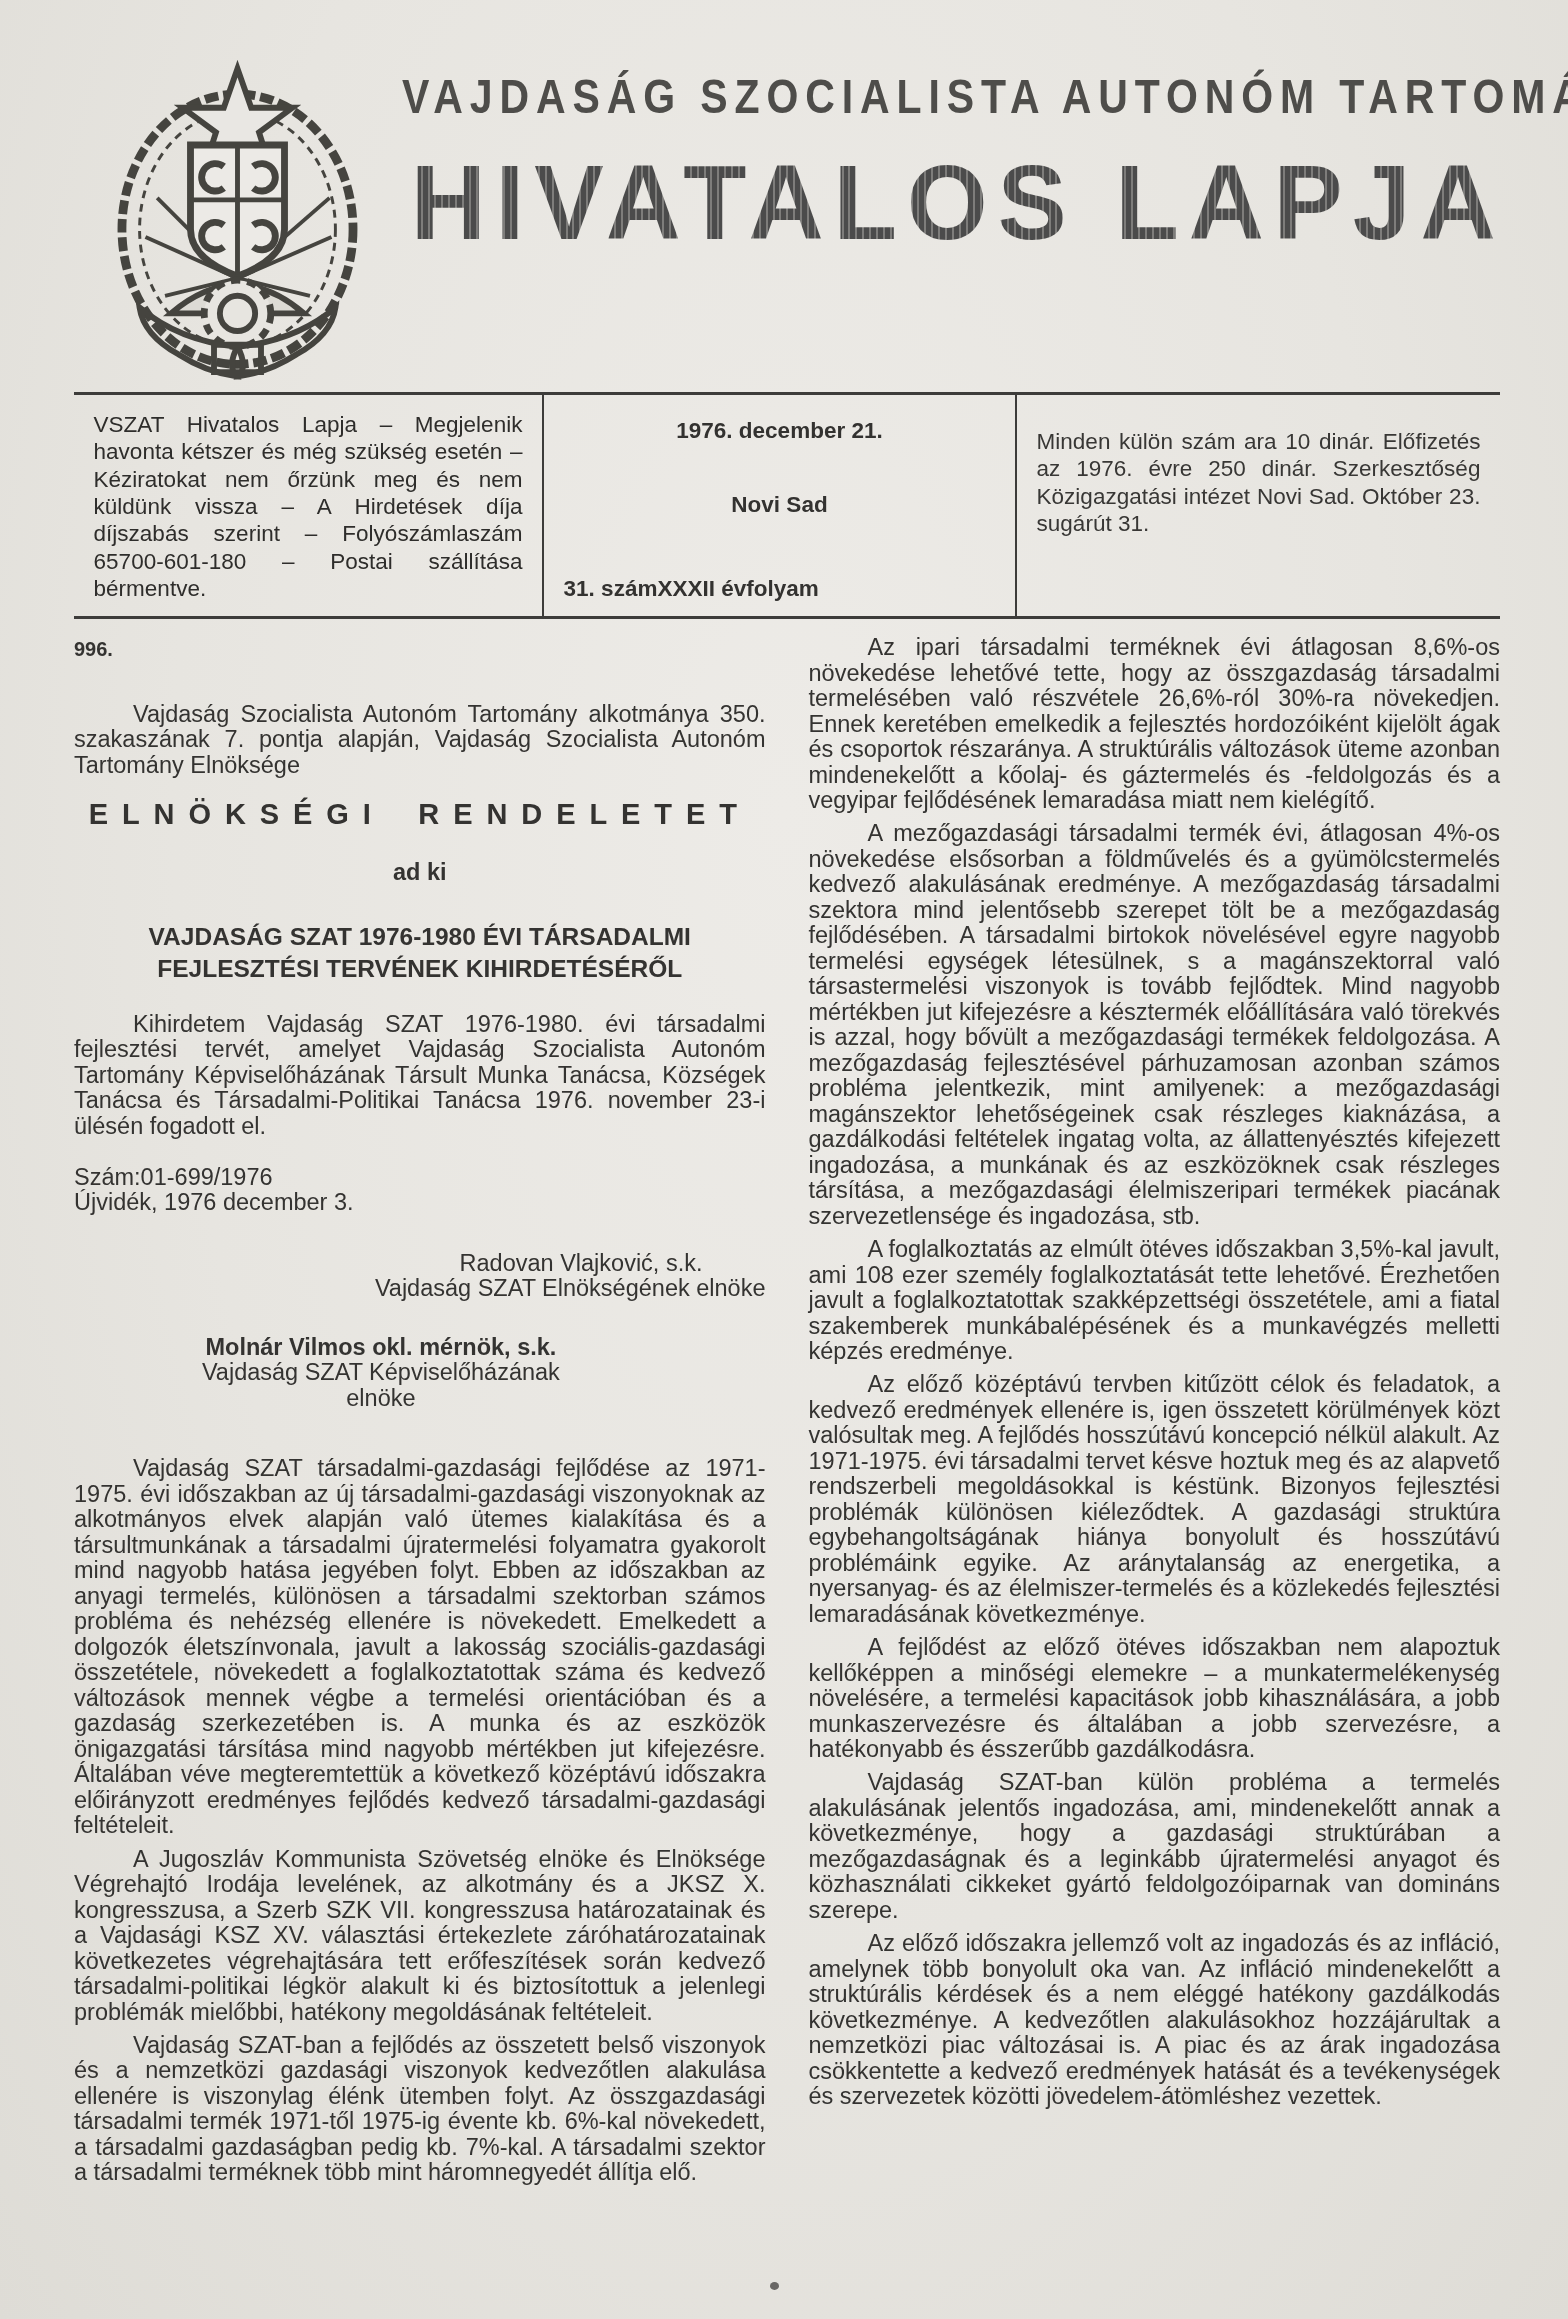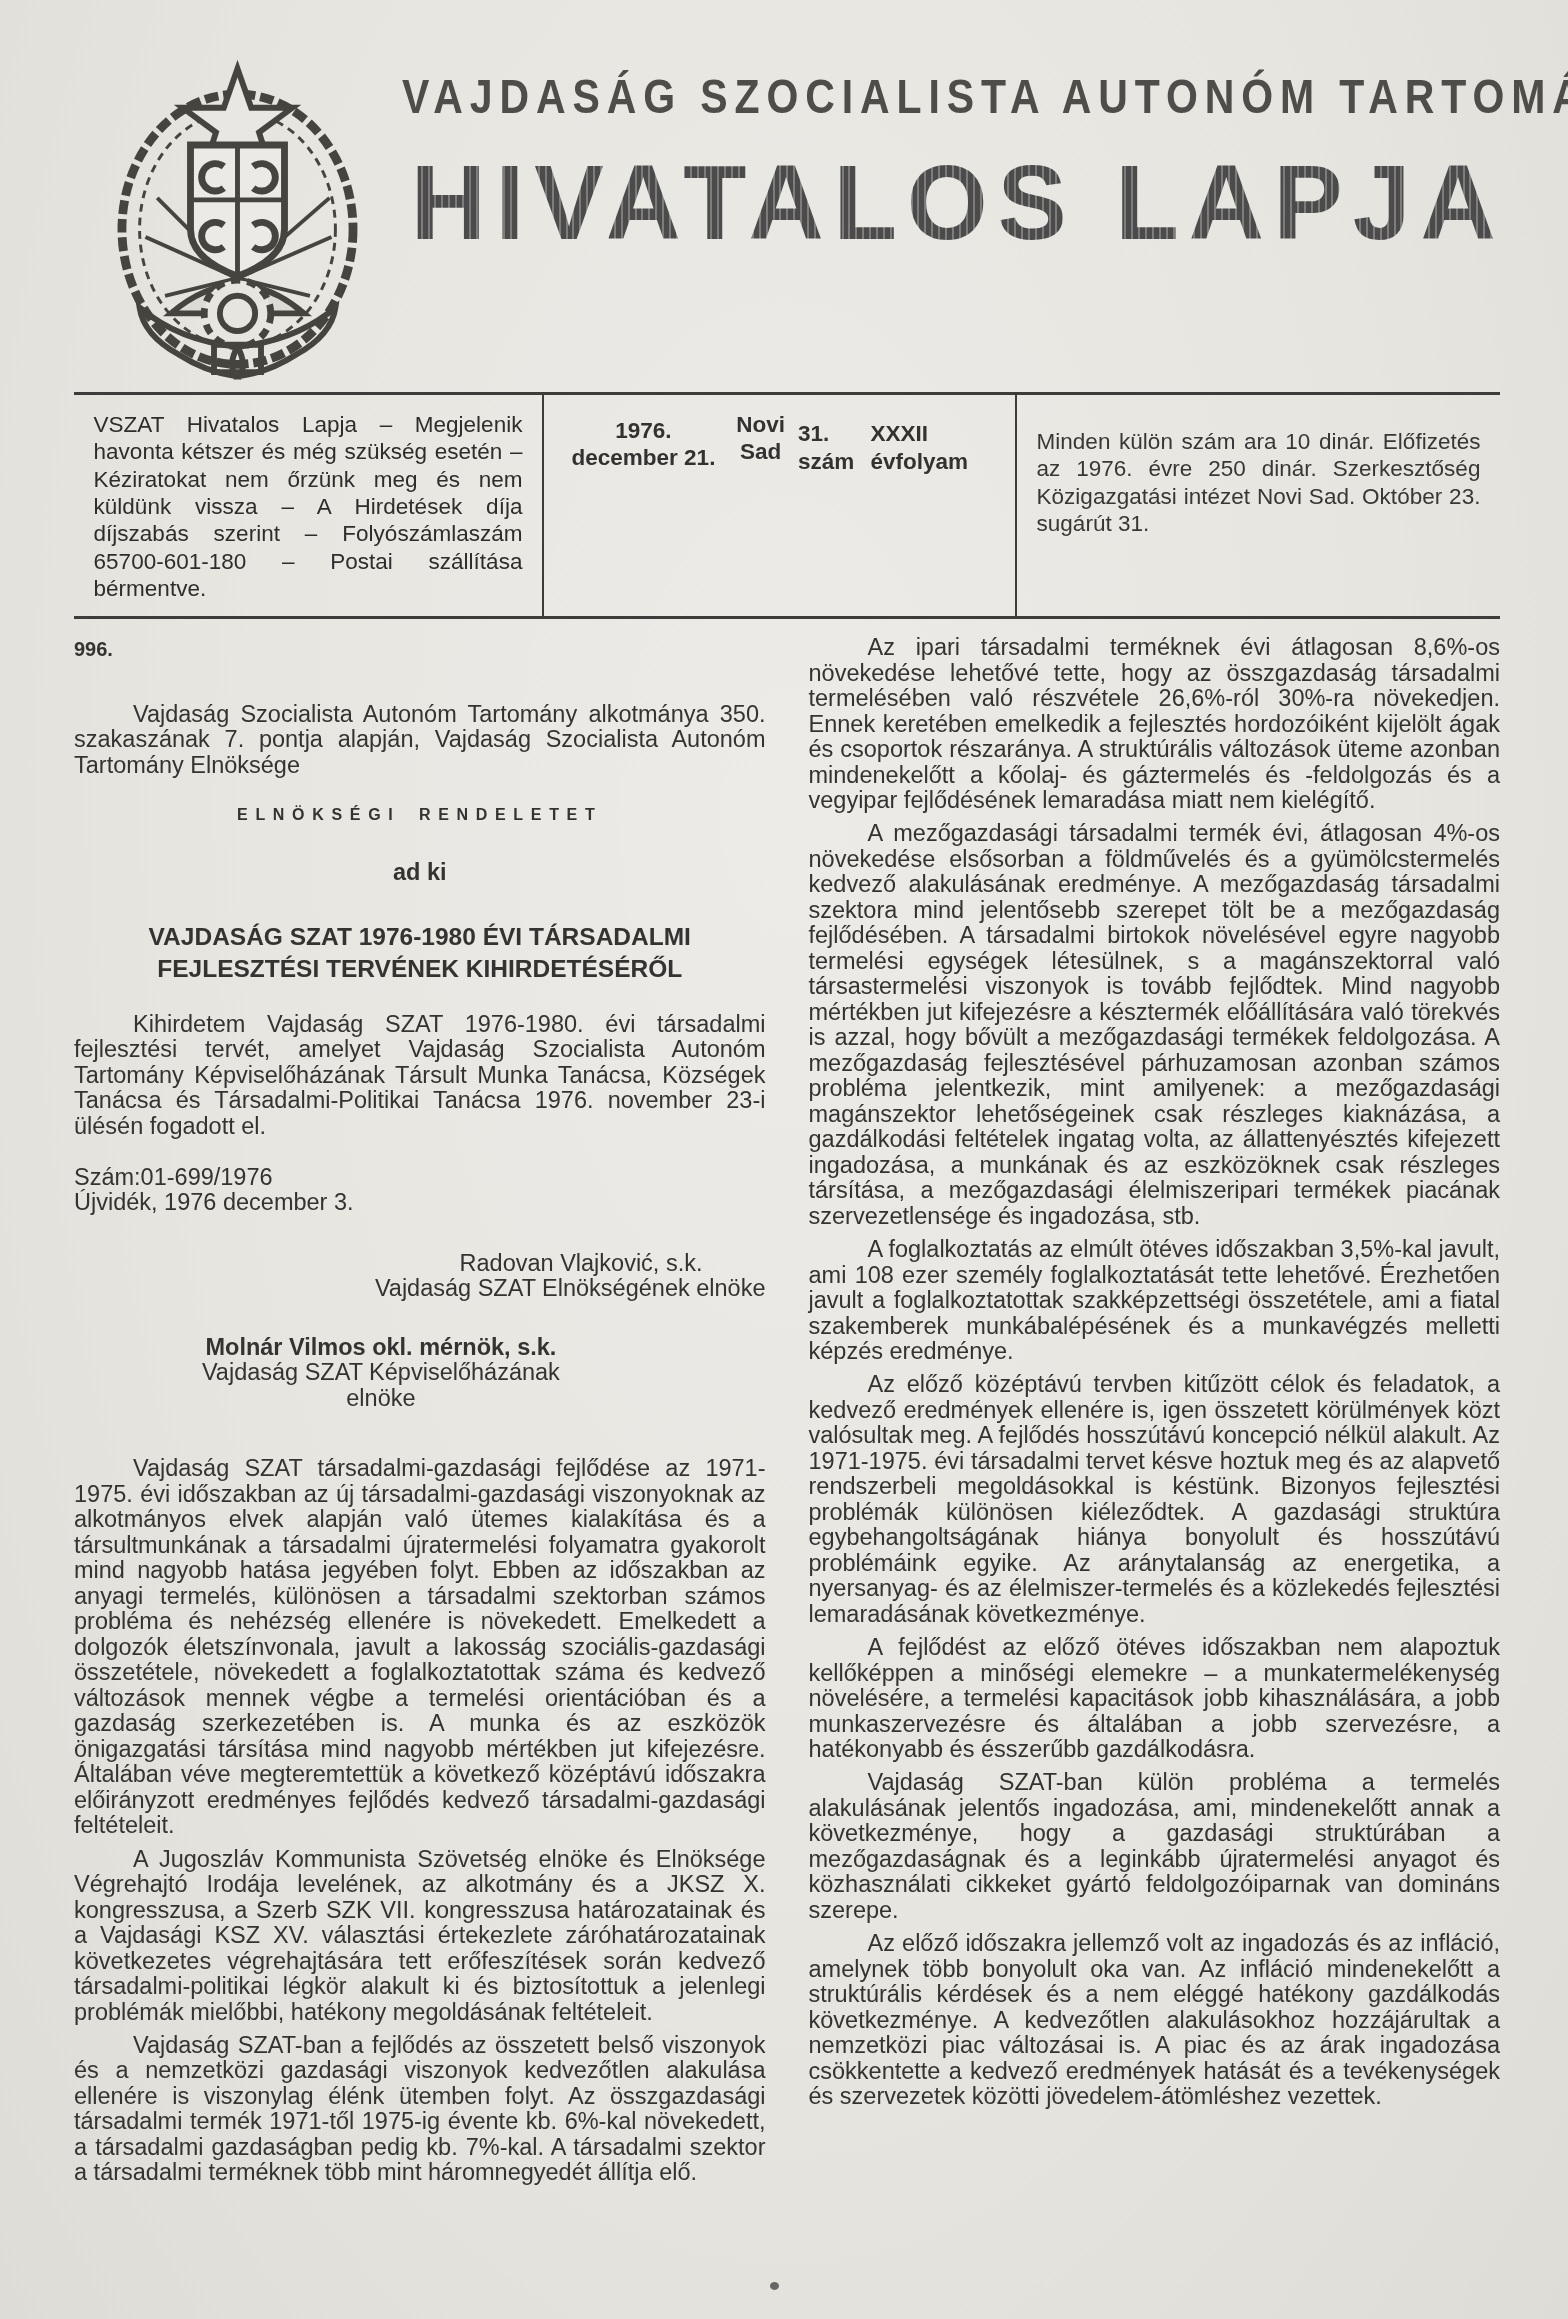--- a/index.html
+++ b/index.html
@@ -28,33 +28,33 @@
 
   
   .infobox{
     position:absolute;top:392px;left:74px;width:1426px;min-height:176px;
     border-top:3.9px solid #3d3c3a;border-bottom:3.9px solid #3d3c3a;
     display:flex;box-sizing:border-box;
   }
   .icell{box-sizing:border-box;font-size:22.5px;line-height:27.4px;padding:15.7px 19.6px 13.7px;}
   .icell.left{flex:0 0 470px;border-right:2.9px solid #3d3c3a;text-align:justify;color:#38373
 5;}
-  .icell.center{flex:0 0 473px;border-right:2.9px solid #3d3c3a;display:flex;flex-direction:row;justify-content:space-between;font-weight:bold;color:#333230;}
+  .icell.center{flex:0 0 473px;border-right:2.9px solid #3d3c3a;display:flex;flex-direction:column;justify-content:space-between;font-weight:bold;color:#333230;}
   .icell.right{flex:1 1 auto;text-align:justify;padding-top:33px;color:#383735;}
   .ic-date{text-align:center;padding-top:5.9px;}
   .ic-city{text-align:center;}
   .ic-row{display:flex;padding-top:9.8px;}
 
   
   .columns{position:absolute;top:635px;left:74px;width:1426px;display:flex;gap:43px;}
   .col{width:692px;font-size:23.5px;line-height:25.5px;text-align:justify;color:#343331;}
   .bp{margin:0 0 7.8px;text-indent:59px;}
   .article-no{font-weight:bold;font-size:20px;margin:2px 0 39px;text-indent:0;}
   .intro-par{text-indent:59px;margin:0 0 21.6px;}
-  .decree-heading{text-align:center;text-indent:0;font-weight:bold;font-size:16px;letter-spacing:0.48em;word-spacing:0.4em;margin:23.5px 0 0;white-space:nowrap;}
+  .decree-heading{text-align:center;text-indent:0;font-weight:bold;font-size:29px;letter-spacing:0.48em;word-spacing:0.4em;margin:23.5px 0 0;white-space:nowrap;}
   .ad-ki{text-align:center;text-indent:0;font-weight:bold;margin:33px 0 35px;}
   .law-title{text-align:center;text-indent:0;font-weight:bold;font-size:24.5px;line-height:32px;margin:0 0 27.4px;}
   .proclamation{text-indent:59px;margin:0 0 25.5px;}
   .issuer{text-align:center;text-indent:0;font-weight:bold;margin:0 0 35px;}
   .num-line,.place-line{text-indent:0;margin:0;text-align:left;}
   .sig1{margin:35px 0 33px;text-align:right;text-indent:0;}
   .sig1-name{font-weight:normal;padding-right:63px;}
   .sig2{width:559px;margin:0 0 45px 27.4px;text-align:center;text-indent:0;}
   .sig2-name{font-weight:bold;}
 

